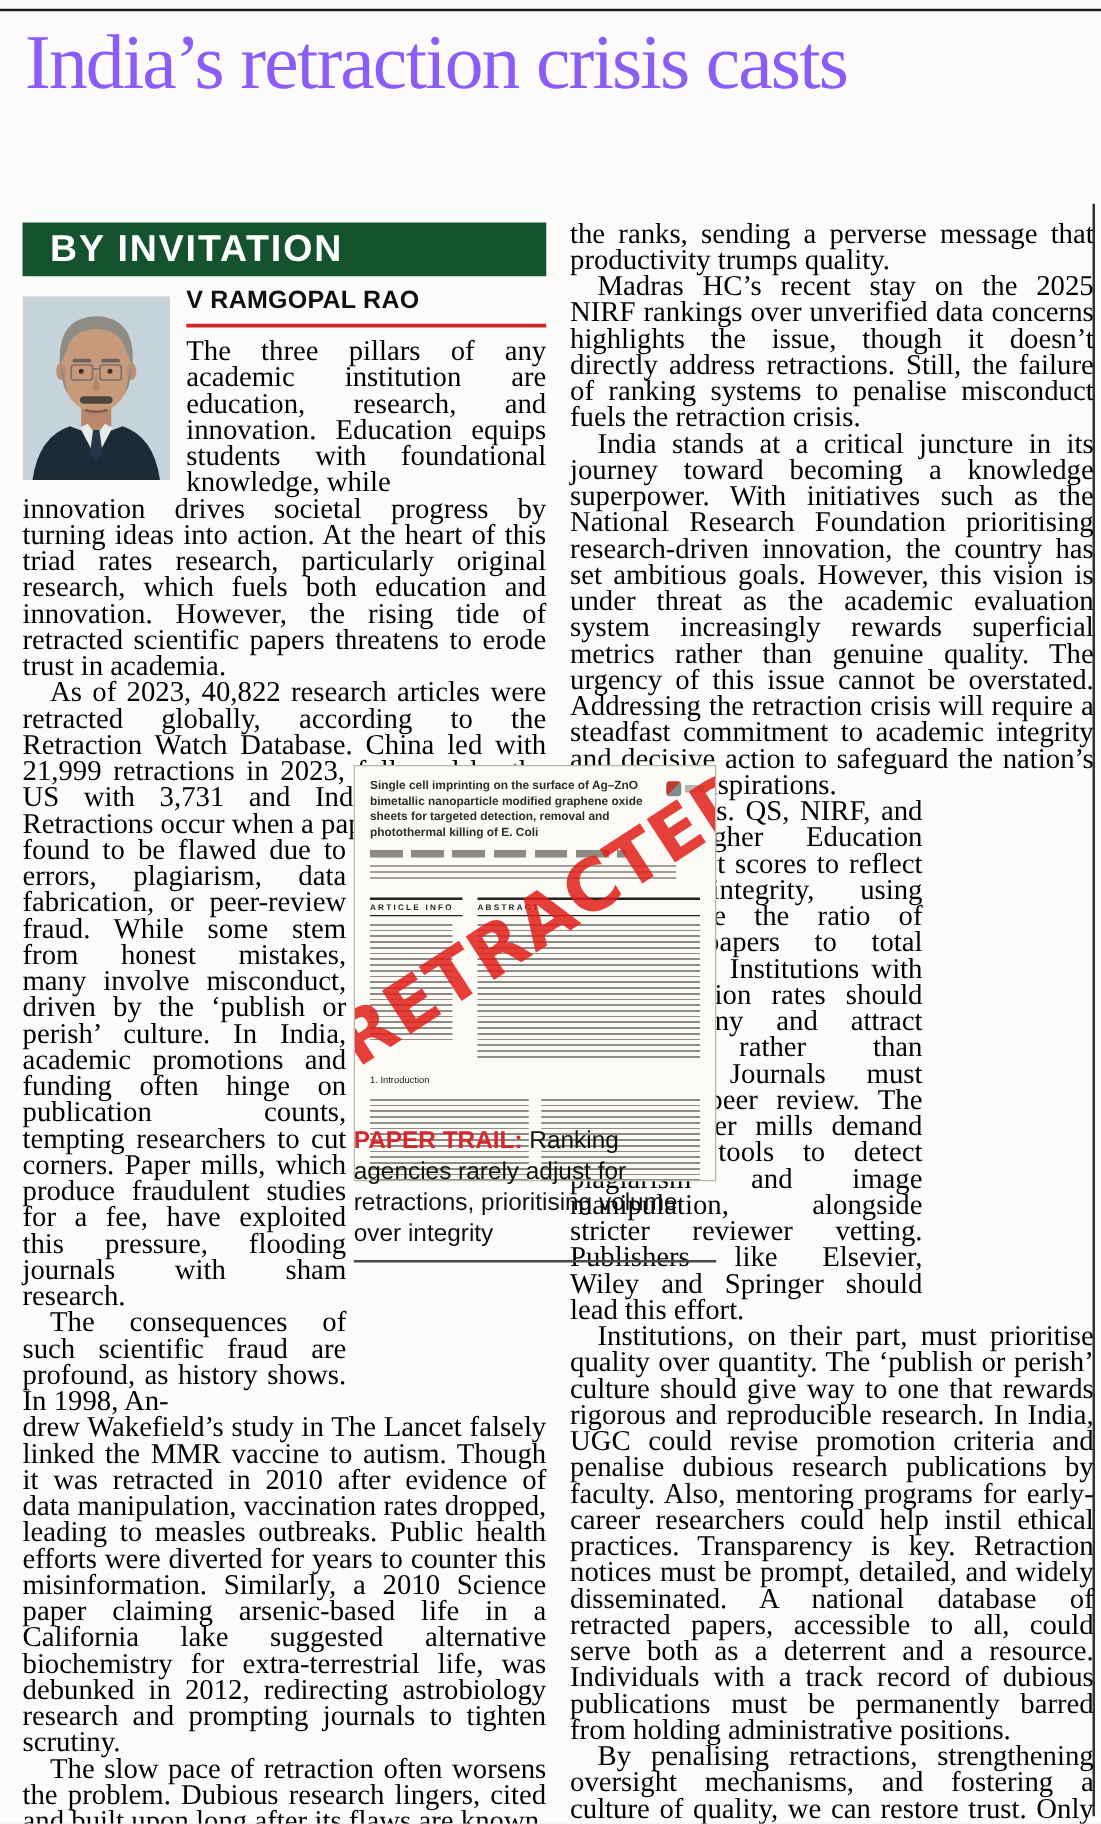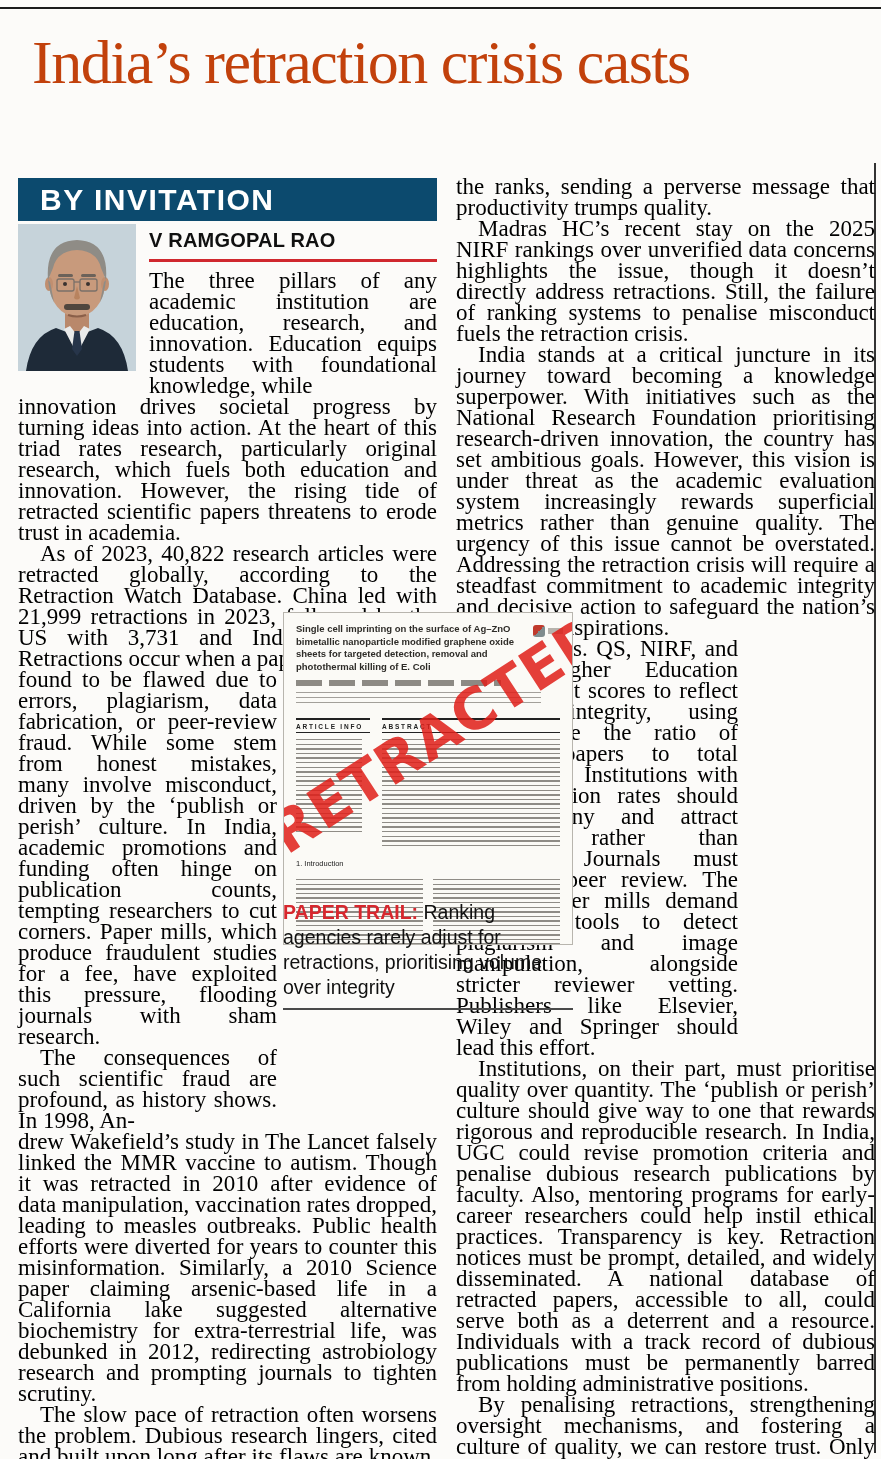--- a/index.html
+++ b/index.html
@@ -6,39 +6,39 @@
   .page {
     position:relative; width:881px; height:1459px; margin:0 auto;
     background:#fcfbf9; color:#111;
     font-family:"Liberation Serif", serif;
     overflow:hidden;
   }
   .top-rule { position:absolute; left:0; top:7px; width:881px; height:2px; background:#1c1c1c; }
   .headline {
     position:absolute; left:20px; top:14px; width:845px;
     font-size:62px; line-height:72px; letter-spacing:-1.5px;
-    font-weight:500; color:#c2410c; margin:12px;
+    font-weight:500; color:#8b5cf6; margin:0;
   }
   .vrule { position:absolute; left:874px; top:163px; width:2px; height:1290px; background:#333; }
 
   .col { position:absolute; top:178px; }
   .col-left  { left:18px;  width:419px; }
   .col-right { left:456px; width:419px; top:176px; }
 
   p.body { margin:0; font-size:23px; line-height:21px; text-align:justify; color:#000000;font-family:Liberation Serif, serif; }
   p.indent { text-indent:22px; }
   .narrow-left  { width:259px; }
   .narrow-right { width:282px; margin-left:137px; }
 
   .banner {
-    height:43px; background:#0c4a6e; color:#fff; box-sizing:border-box;
+    height:43px; background:#14532d; color:#fff; box-sizing:border-box;
     font-family:"Liberation Sans", sans-serif; font-weight:bold;
     font-size:30px; line-height:43px; letter-spacing:1.5px; padding-left:22px;
   }
-  .media-row { display:flex; margin-top:3px; margin-bottom:0; }
+  .media-row { display:flex; margin-top:3px; margin-bottom:0;align-items:center; }
   .photo { width:118px; height:147px; flex:0 0 auto; }
   .author-side { flex:1; padding-left:13px; }
   .byline-name {
     font-family:"Liberation Sans", sans-serif; font-weight:bold;
     font-size:20px; letter-spacing:0.2px; margin-top:5px; color:#101010;
   }
   .red-rule { height:3px; background:#d0282e; margin:7px 0 8px 0; }
 
   
   .paper {

